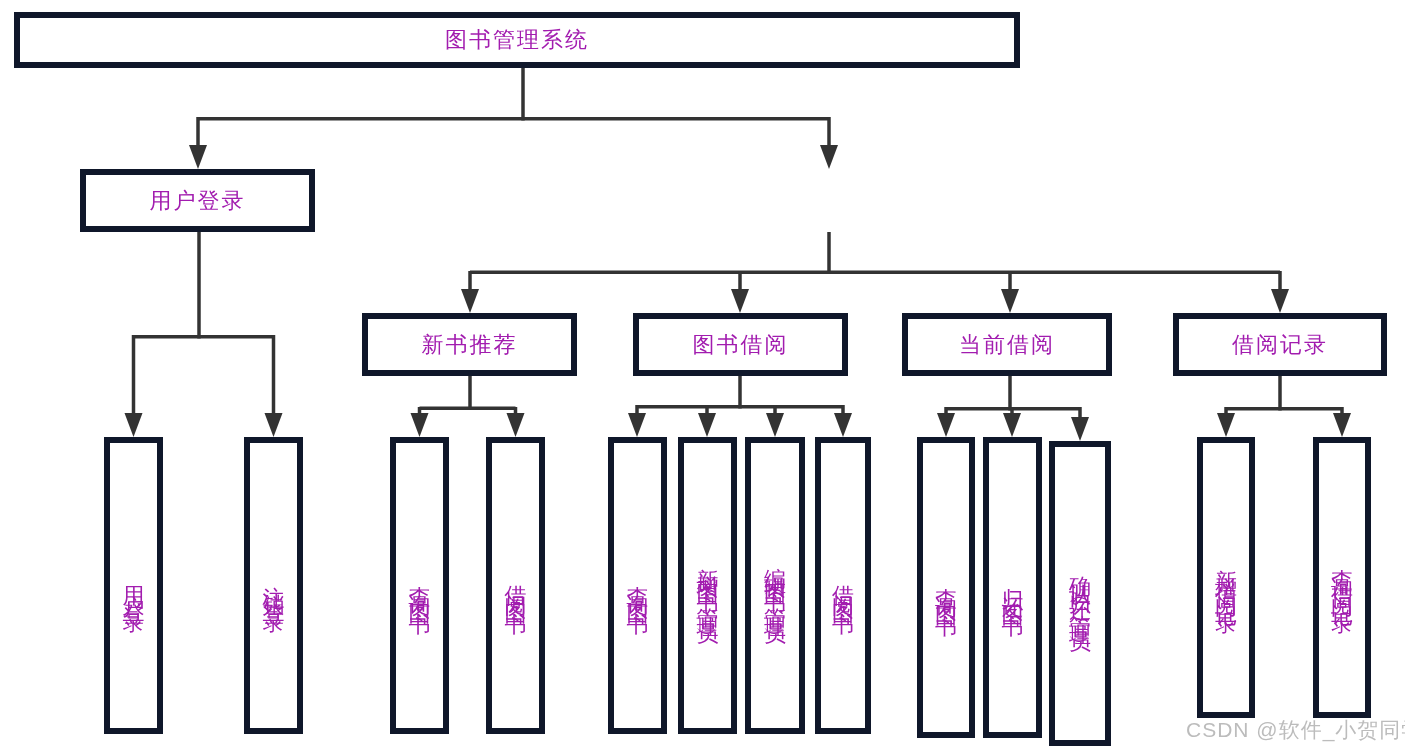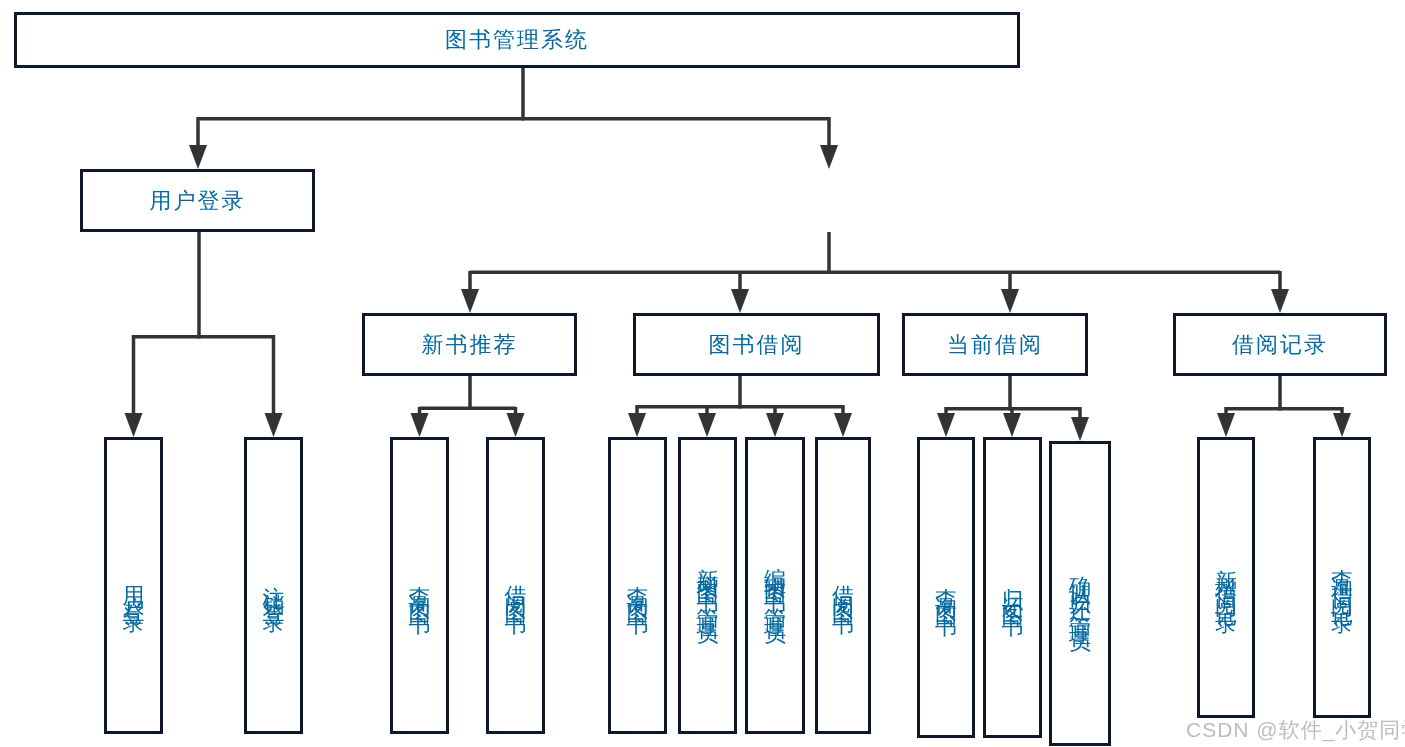--- a/index.html
+++ b/index.html
@@ -13,22 +13,22 @@
   }
   #connectors {
     position: absolute;
     left: 0; top: 0;
     z-index: 0;
   }
   .node, .leaf {
     position: absolute;
     box-sizing: border-box;
     background: #ffffff;
-    border: 3px solid #0f172a;
-    color: #0369a1;
+    border: 6px solid #0f172a;
+    color: #a21caf;
     display: flex;
     align-items: center;
     justify-content: center;
     z-index: 2;
   }
   .node {
     font-size: 22px;
     letter-spacing: 2px;
     font-weight: 400;
   }
@@ -120,22 +120,22 @@
       <polygon points="1217,413 1235,413 1226,437"></polygon>
       <polygon points="1333,413 1351,413 1342,437"></polygon>
     </g>
   </svg>
 
   <div class="node" style="left:14px; top:12px; width:1006px; height:56px;">图书管理系统</div>
 
   <div class="node" style="left:80px; top:169px; width:235px; height:63px;">用户登录</div>
 
   <div class="node" style="left:362px; top:313px; width:215px; height:63px;">新书推荐</div>
-  <div class="node" style="left:633px; top:313px; width:247px; height:63px;">图书借阅</div>
-  <div class="node" style="left:902px; top:313px; width:186px; height:63px;">当前借阅</div>
+  <div class="node" style="left:633px; top:313px; width:215px; height:63px;">图书借阅</div>
+  <div class="node" style="left:902px; top:313px; width:210px; height:63px;">当前借阅</div>
   <div class="node" style="left:1173px; top:313px; width:214px; height:63px;">借阅记录</div>
 
   <div class="leaf" style="left:104px; top:437px; width:59px; height:297px;">用户登录</div>
   <div class="leaf" style="left:244px; top:437px; width:59px; height:297px;">注销登录</div>
 
   <div class="leaf" style="left:390px; top:437px; width:59px; height:297px;">查询图书</div>
   <div class="leaf" style="left:486px; top:437px; width:59px; height:297px;">借阅图书</div>
 
   <div class="leaf" style="left:608px; top:437px; width:59px; height:297px;">查询图书</div>
   <div class="leaf tight" style="left:678px; top:437px; width:59px; height:297px;">新增图书（管理员）</div>

